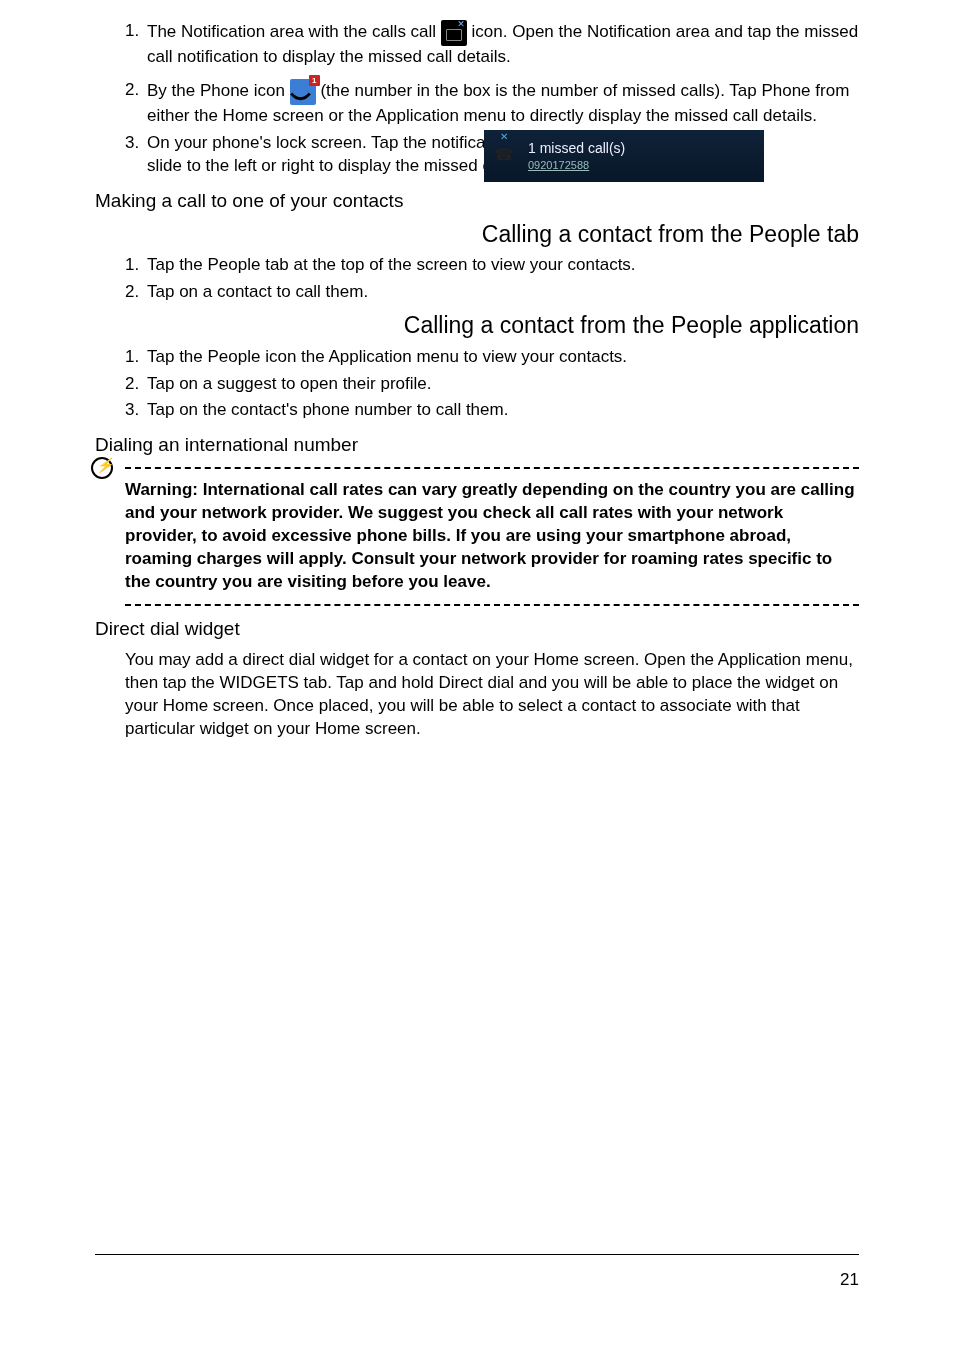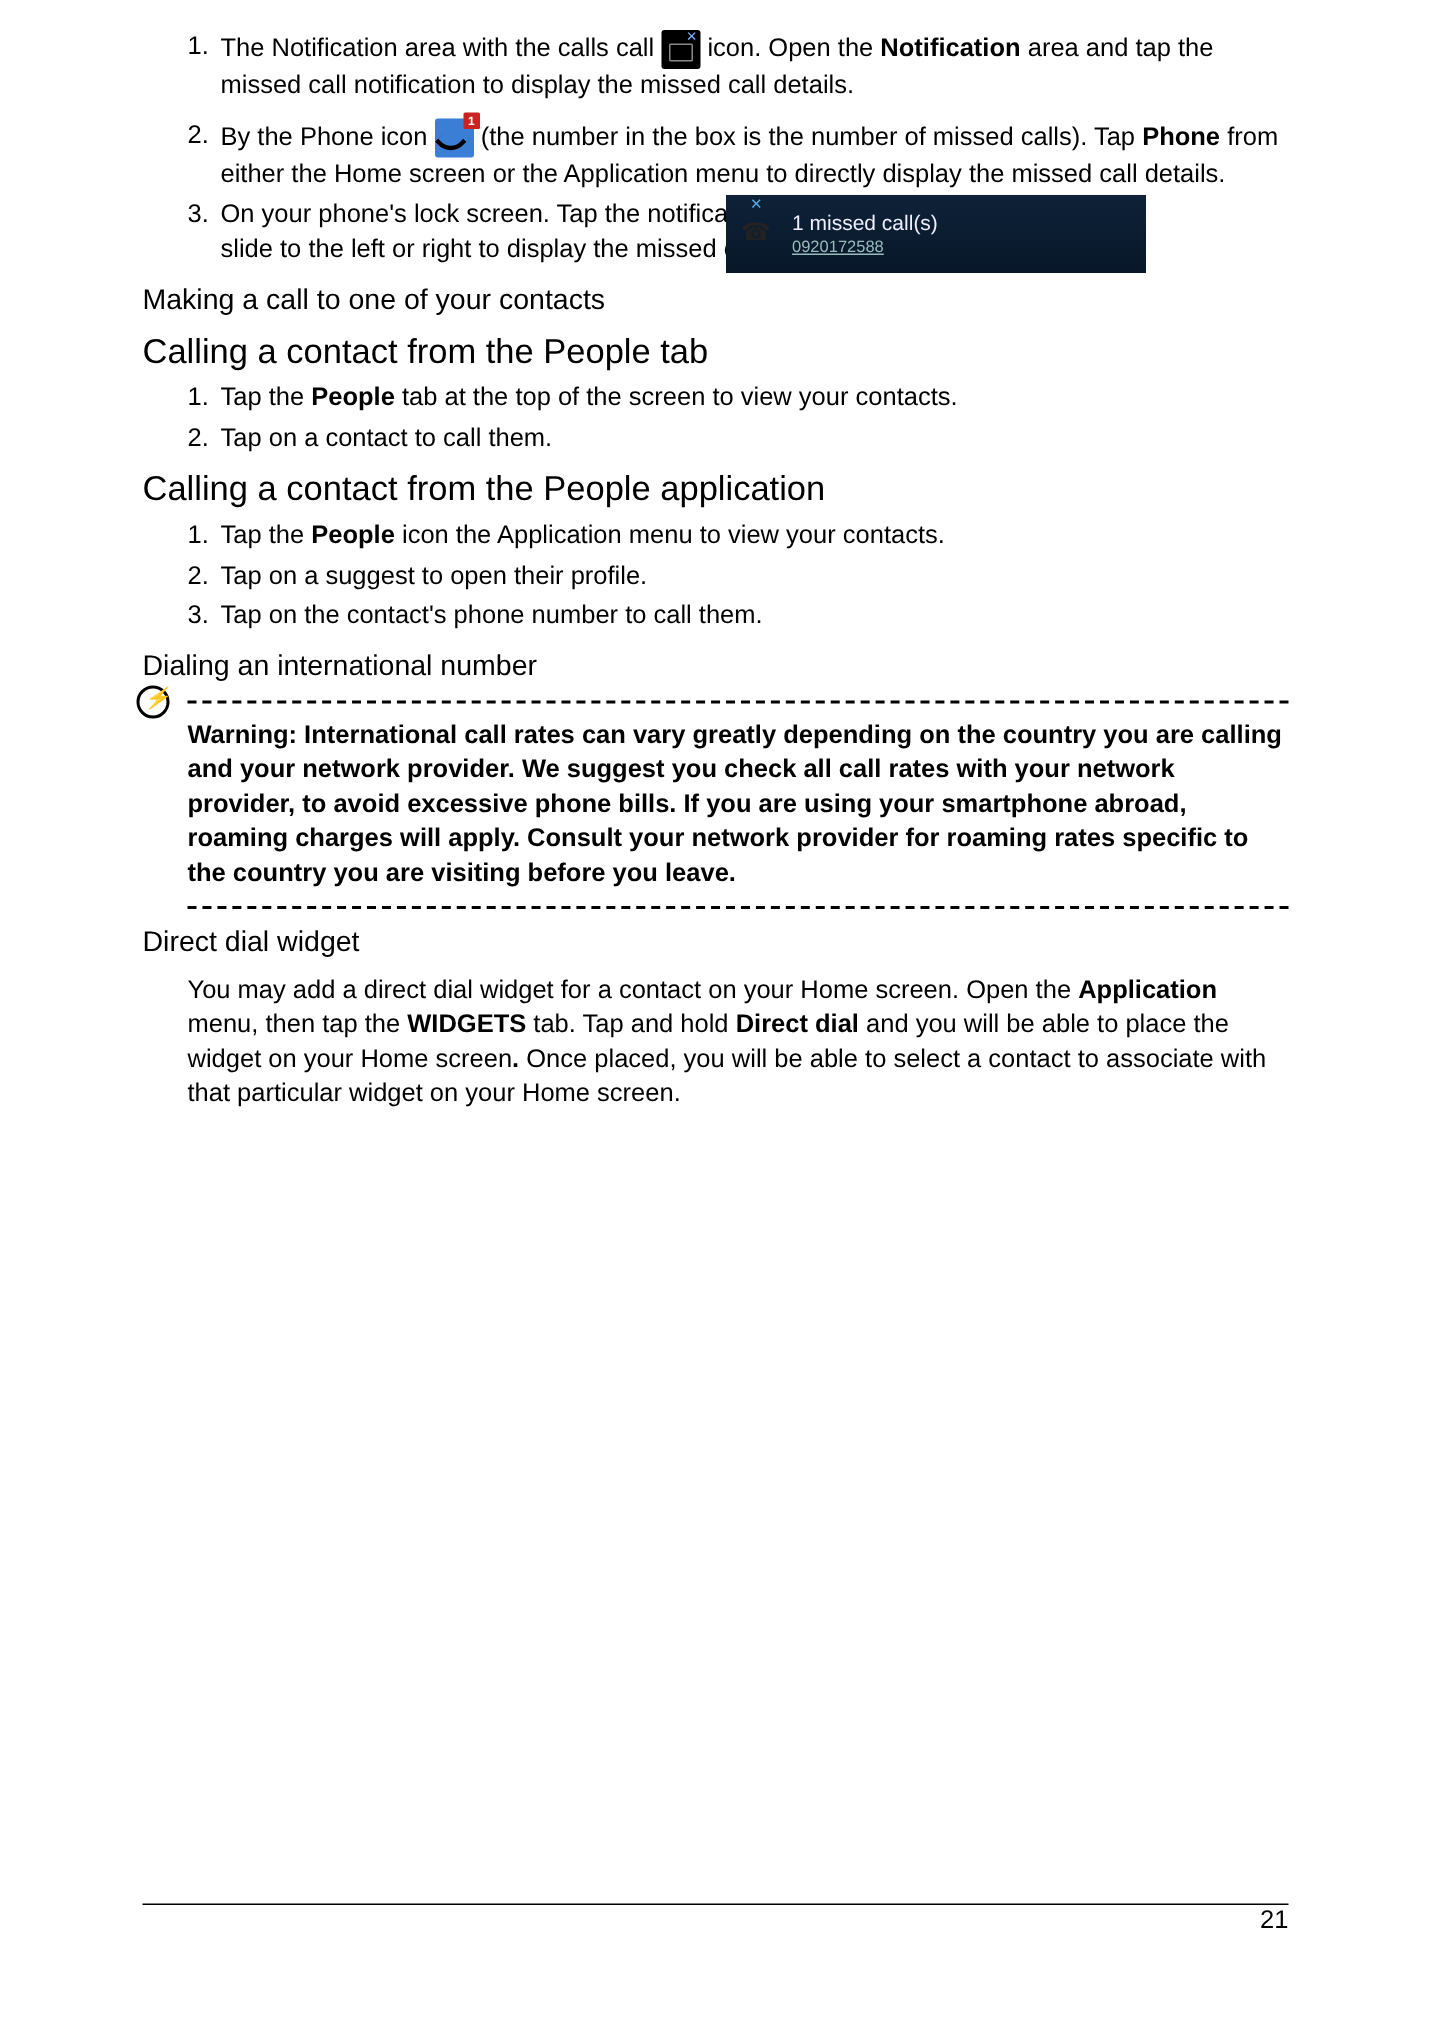--- a/index.html
+++ b/index.html
@@ -40,28 +40,29 @@
     margin-top: 12px;
     margin-bottom: 8px;
     line-height: 1.2;
   }
   h3.subsection {
     font-size: 23px;
     font-weight: 400;
     margin-top: 8px;
     margin-bottom: 6px;
     line-height: 1.2;
+    text-align: right;
   }
   p.para {
     font-size: 17px;
     line-height: 1.35;
     padding-left: 30px;
     margin-bottom: 8px;
   }
-  .bold { font-weight: 700; text-align: center; }
+  .bold { font-weight: 400; text-align: center; }
   .inline-icon {
     display: inline-block;
     vertical-align: middle;
   }
   .notif-icon {
     width: 26px; height: 26px;
     background: #000;
     position: relative;
     border-radius: 2px;
   }
@@ -169,21 +170,21 @@
     position: absolute;
     left: 3px; top: -2px;
     font-size: 14px;
   }
   .footer {
     position: absolute;
     bottom: 62px;
     left: 95px;
     right: 95px;
     border-top: 1.5px solid #000;
-    padding-top: 0;
+    padding-top: 15px;
     text-align: right;
     font-size: 17px;
   }
 </style>
 </head>
 <body>
 
 <div class="page">
 
   <ol class="ol">

